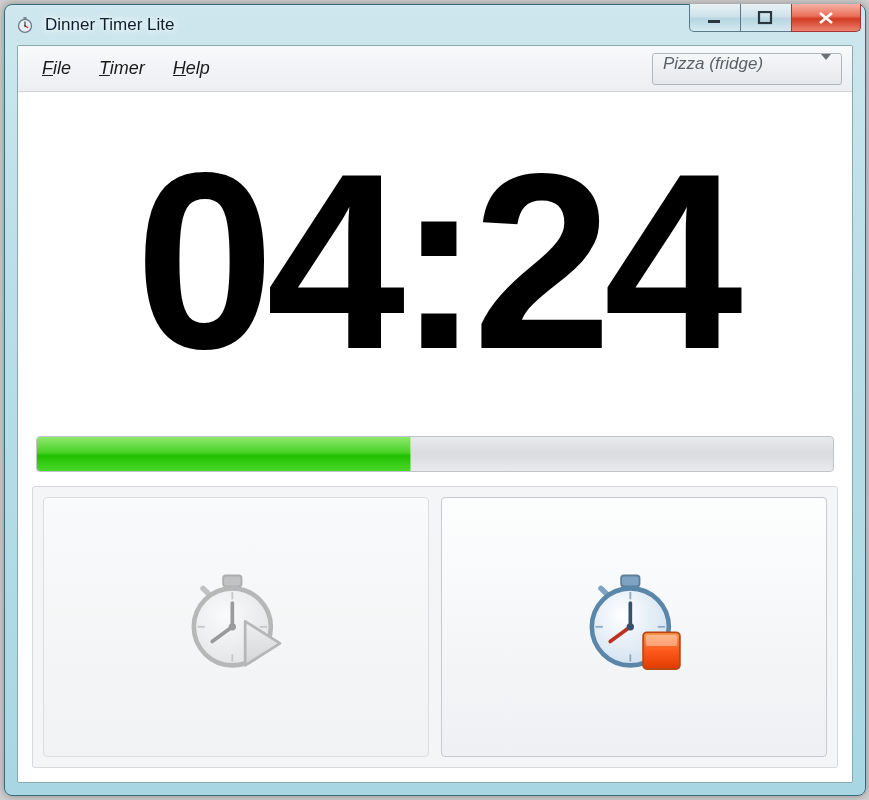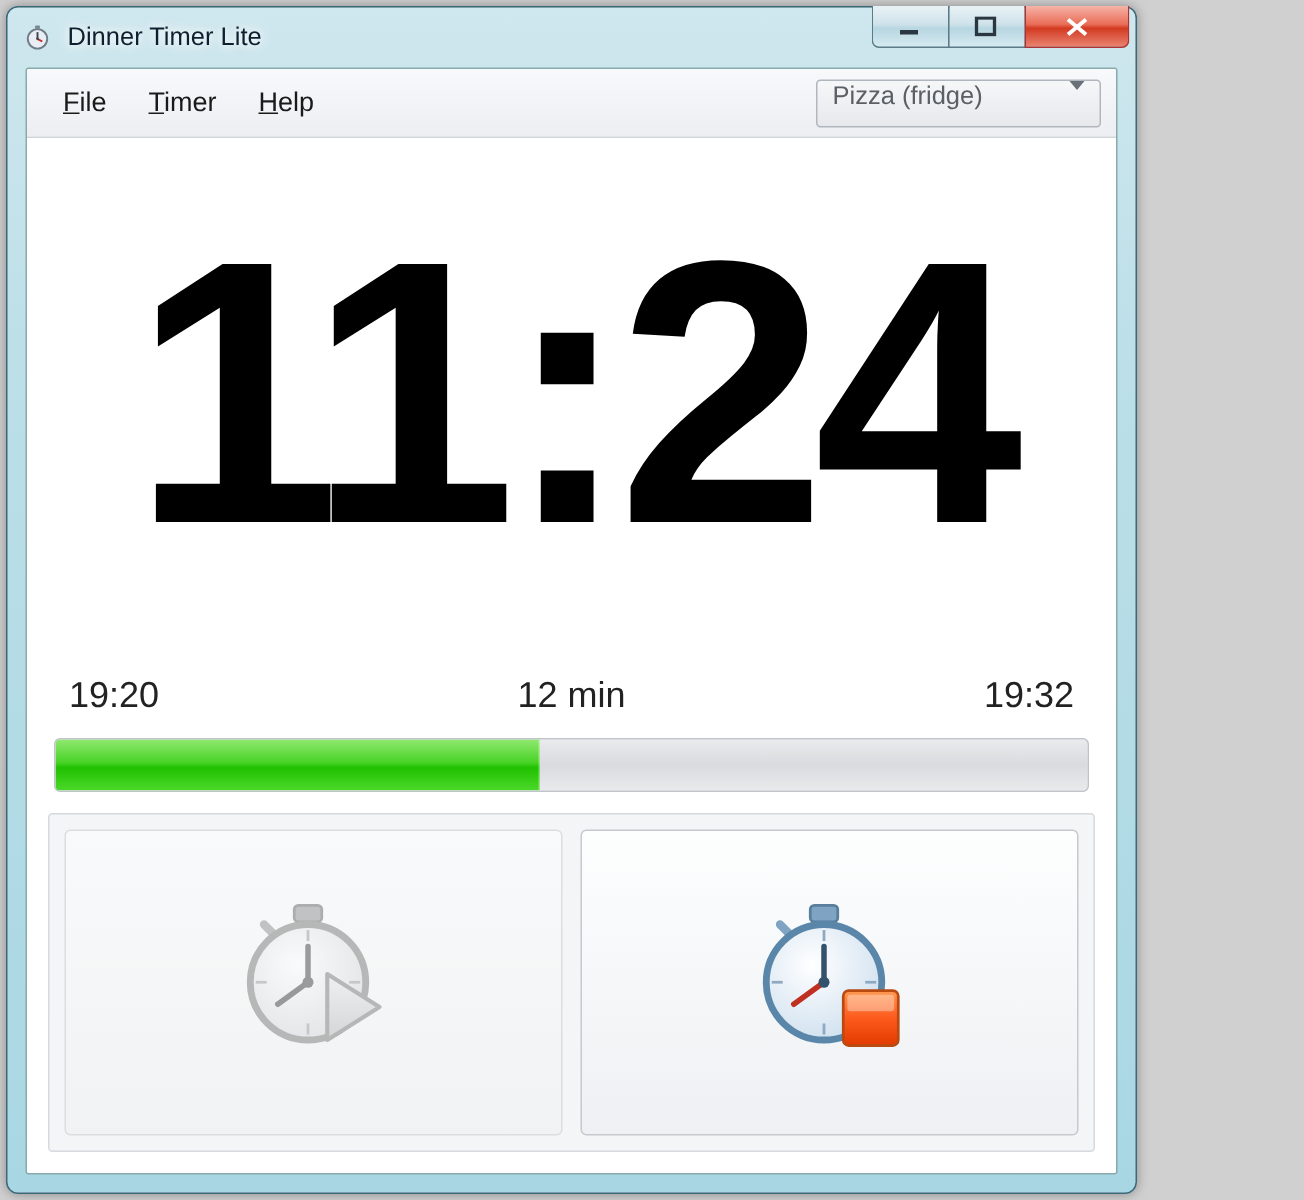--- a/index.html
+++ b/index.html
@@ -8,21 +8,21 @@
     height: 800px;
     overflow: hidden;
     background: #d0d0d0;
     font-family: "Segoe UI", Tahoma, sans-serif;
   }
 
   
   .window {
     position: absolute;
     left: 4px; top: 4px;
-    width: 754px; height: 792px;
+    width: 862px; height: 792px;
     border: 1px solid #3a6a7a;
     border-radius: 8px;
     background: linear-gradient(to bottom, #cfe7ee 0%, #bcdfe8 30%, #a8d7e3 100%);
     box-shadow: 0 0 8px rgba(0,0,0,0.35);
     display: flex;
     flex-direction: column;
   }
 
   .titlebar {
     height: 40px;
@@ -82,20 +82,21 @@
   
   .menubar {
     height: 46px;
     background: linear-gradient(to bottom, #f8f9fb 0%, #eceef2 100%);
     border-bottom: 1px solid #d0d3d8;
     display: flex;
     align-items: center;
     padding: 0 10px;
     font-size: 18px;
     color: #1a1a1a;
+    font-style: italic;
   }
   .menu-item {
     padding: 6px 14px;
     cursor: default;
     border-radius: 3px;
   }
   .menu-item .ul { text-decoration: underline; }
 
   .preset-dd {
     margin-left: auto;
@@ -229,28 +230,23 @@
       <div class="menu-item"><span class="ul">T</span>imer</div>
       <div class="menu-item"><span class="ul">H</span>elp</div>
 
       <div class="preset-dd">
         <span>Pizza (fridge)</span>
         <span class="chev"></span>
       </div>
     </div>
 
     <div class="countdown-area">
-      <div class="countdown">11:24</div>
-    </div>
-
-    <div class="time-row">
-      <span>19:20</span>
-      <span>12 min</span>
-      <span>19:32</span>
-    </div>
+      <div class="countdown">04:24</div>
+    </div>
+
 
     <div class="progress-wrap">
       <div class="progress-fill" id="progress-fill" style="width: 47%;"></div>
     </div>
 
     <div class="button-panel">
 
       <div class="big-btn disabled" id="start-btn">
         <span>
           <svg viewBox="0 0 120 120">

